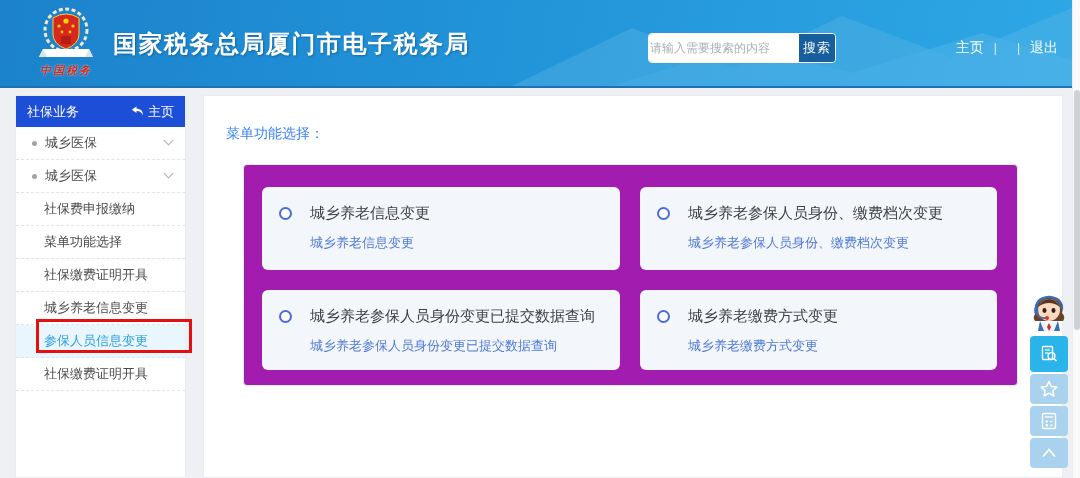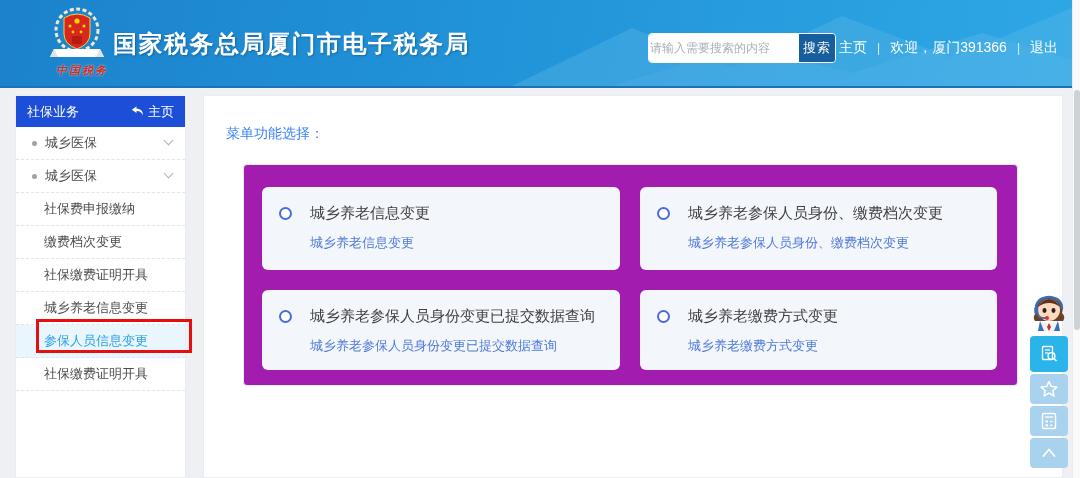--- a/index.html
+++ b/index.html
@@ -15,21 +15,21 @@
   .header {
     position:absolute; left:0; top:0; width:1072px; height:88px;
     background:linear-gradient(100deg,#1b82cb 0%,#2193d8 45%,#2ea7e5 100%);
     border-bottom:2px solid #1e72b4;
     overflow:hidden;
   }
   .header .mountains {
     position:absolute; right:0; bottom:0; width:560px; height:88px; opacity:.35;
     pointer-events:none;
   }
-  .logo-wrap { position:absolute; left:24px; top:4px; width:84px; height:80px; text-align:right; }
+  .logo-wrap { position:absolute; left:24px; top:4px; width:84px; height:80px; text-align:center; }
   .logo-caption {
     font-size:11px; font-weight:bold; font-style:italic; color:#d32a1e;
     letter-spacing:2px; margin-top:-3px;
     text-shadow:0 0 2px rgba(255,255,255,.75);
   }
   .site-title {
     position:absolute; left:113px; top:28px;
     font-size:24px; font-weight:bold; color:#fff; letter-spacing:1.5px;
     text-shadow:1px 1px 2px rgba(0,40,80,.35);
   }
@@ -159,21 +159,20 @@
   <div class="site-title">国家税务总局厦门市电子税务局</div>
 
   <div class="search-group">
     <input class="search-input" type="text" placeholder="请输入需要搜索的内容" style="">
     <button class="search-btn">搜索</button>
   </div>
 
   <div class="header-nav">
     <a>主页</a>
     <span class="sep">|</span>
-    <span>欢迎，厦门391366</span>
     <span class="sep">|</span>
     <a>退出</a>
   </div>
 </div>
 
 <div class="sidebar">
   <div class="sidebar-header">
     <span>社保业务</span>
     <span class="sidebar-home">
       <svg width="13" height="11" viewBox="0 0 13 11">
@@ -190,21 +189,21 @@
   </div>
   <div class="menu-item">
     <span class="bullet"></span>
     <span>城乡医保</span>
     <span class="chev"></span>
   </div>
   <div class="menu-item sub">
     <span>社保费申报缴纳</span>
   </div>
   <div class="menu-item sub">
-    <span>缴费档次变更</span>
+    <span>菜单功能选择</span>
   </div>
   <div class="menu-item sub">
     <span>社保缴费证明开具</span>
   </div>
   <div class="menu-item sub">
     <span>城乡养老信息变更</span>
   </div>
   <div class="menu-item sub active">
     <span>参保人员信息变更</span>
   </div>

